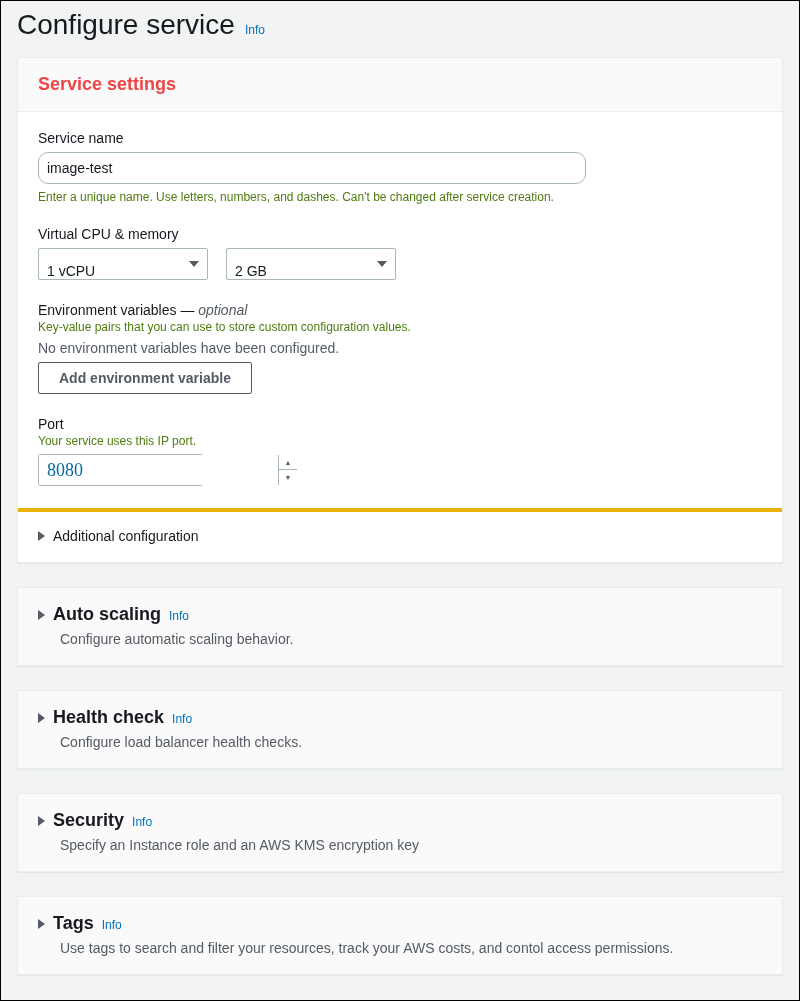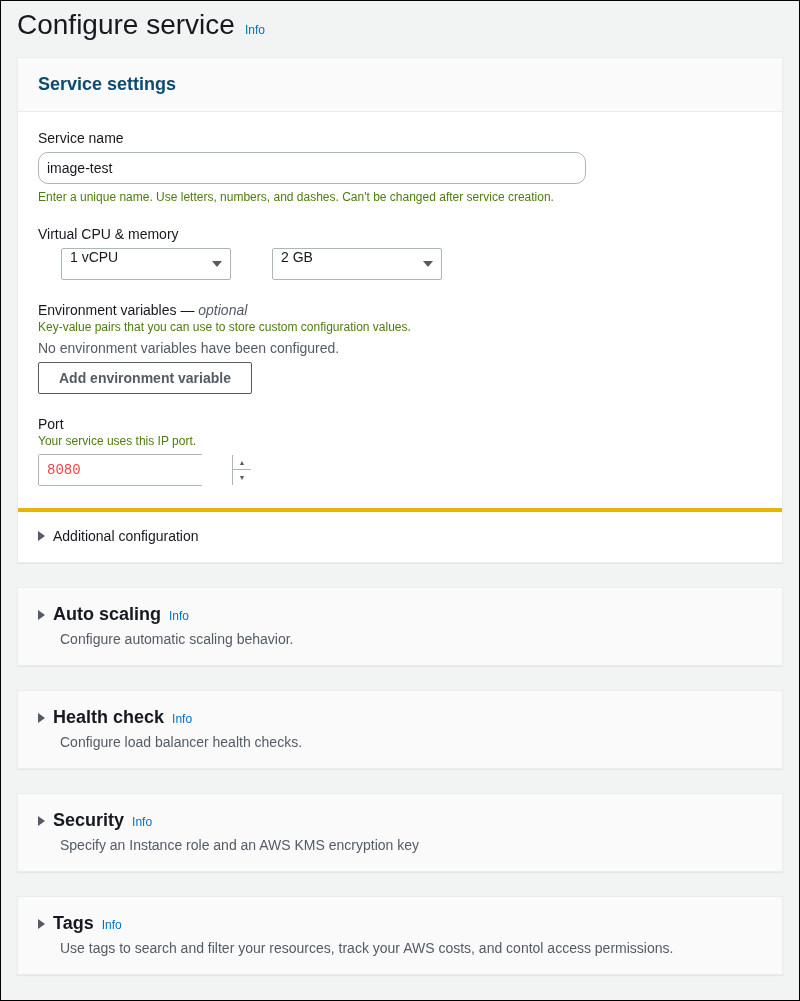--- a/index.html
+++ b/index.html
@@ -41,21 +41,21 @@
       margin-bottom: 24px;
     }
     .panel-header {
       padding: 16px 20px;
       border-bottom: 1px solid #eaeded;
       background: #fafafa;
     }
     .panel-header-title {
       font-size: 18px;
       font-weight: 700;
-      color: #0c4a6e;
+      color: #ef4444;
     }
     .panel-body {
       padding: 18px 20px 22px 20px;
     }
     .field-label {
       font-size: 14px;
       color: #16191f;
       margin-bottom: 6px;
       display: block;
     }
@@ -83,23 +83,22 @@
     }
     .select-box {
       position: relative;
       width: 170px;
       height: 32px;
       border: 1px solid #aab7b8;
       border-radius: 2px;
       background: #fff;
       cursor: pointer;
       display: flex;
-      align-items: flex-start;
+      align-items: flex-end;
       padding: 0 28px 0 8px;
-      margin-left: 23px;
     }
     .select-box .caret {
       position: absolute;
       right: 8px;
       top: 50%;
       transform: translateY(-50%);
     }
     .caret svg {
       display: block;
     }
@@ -139,24 +138,24 @@
       border: 1px solid #aab7b8;
       border-radius: 2px;
       height: 32px;
       width: 165px;
       background: #fff;
     }
     .number-input {
       border: none;
       outline: none;
       padding: 0 8px;
-      font-size: 14px;
-      color: #ef4444;
+      font-size: 18px;
+      color: #0369a1;
       flex: 1;
-      font-family: Liberation Mono, monospace;
+      font-family: Liberation Serif, serif;
     }
     .spinner {
       display: flex;
       flex-direction: column;
       border-left: 1px solid #aab7b8;
     }
     .spinner-btn {
       width: 18px;
       height: 15px;
       display: flex;

